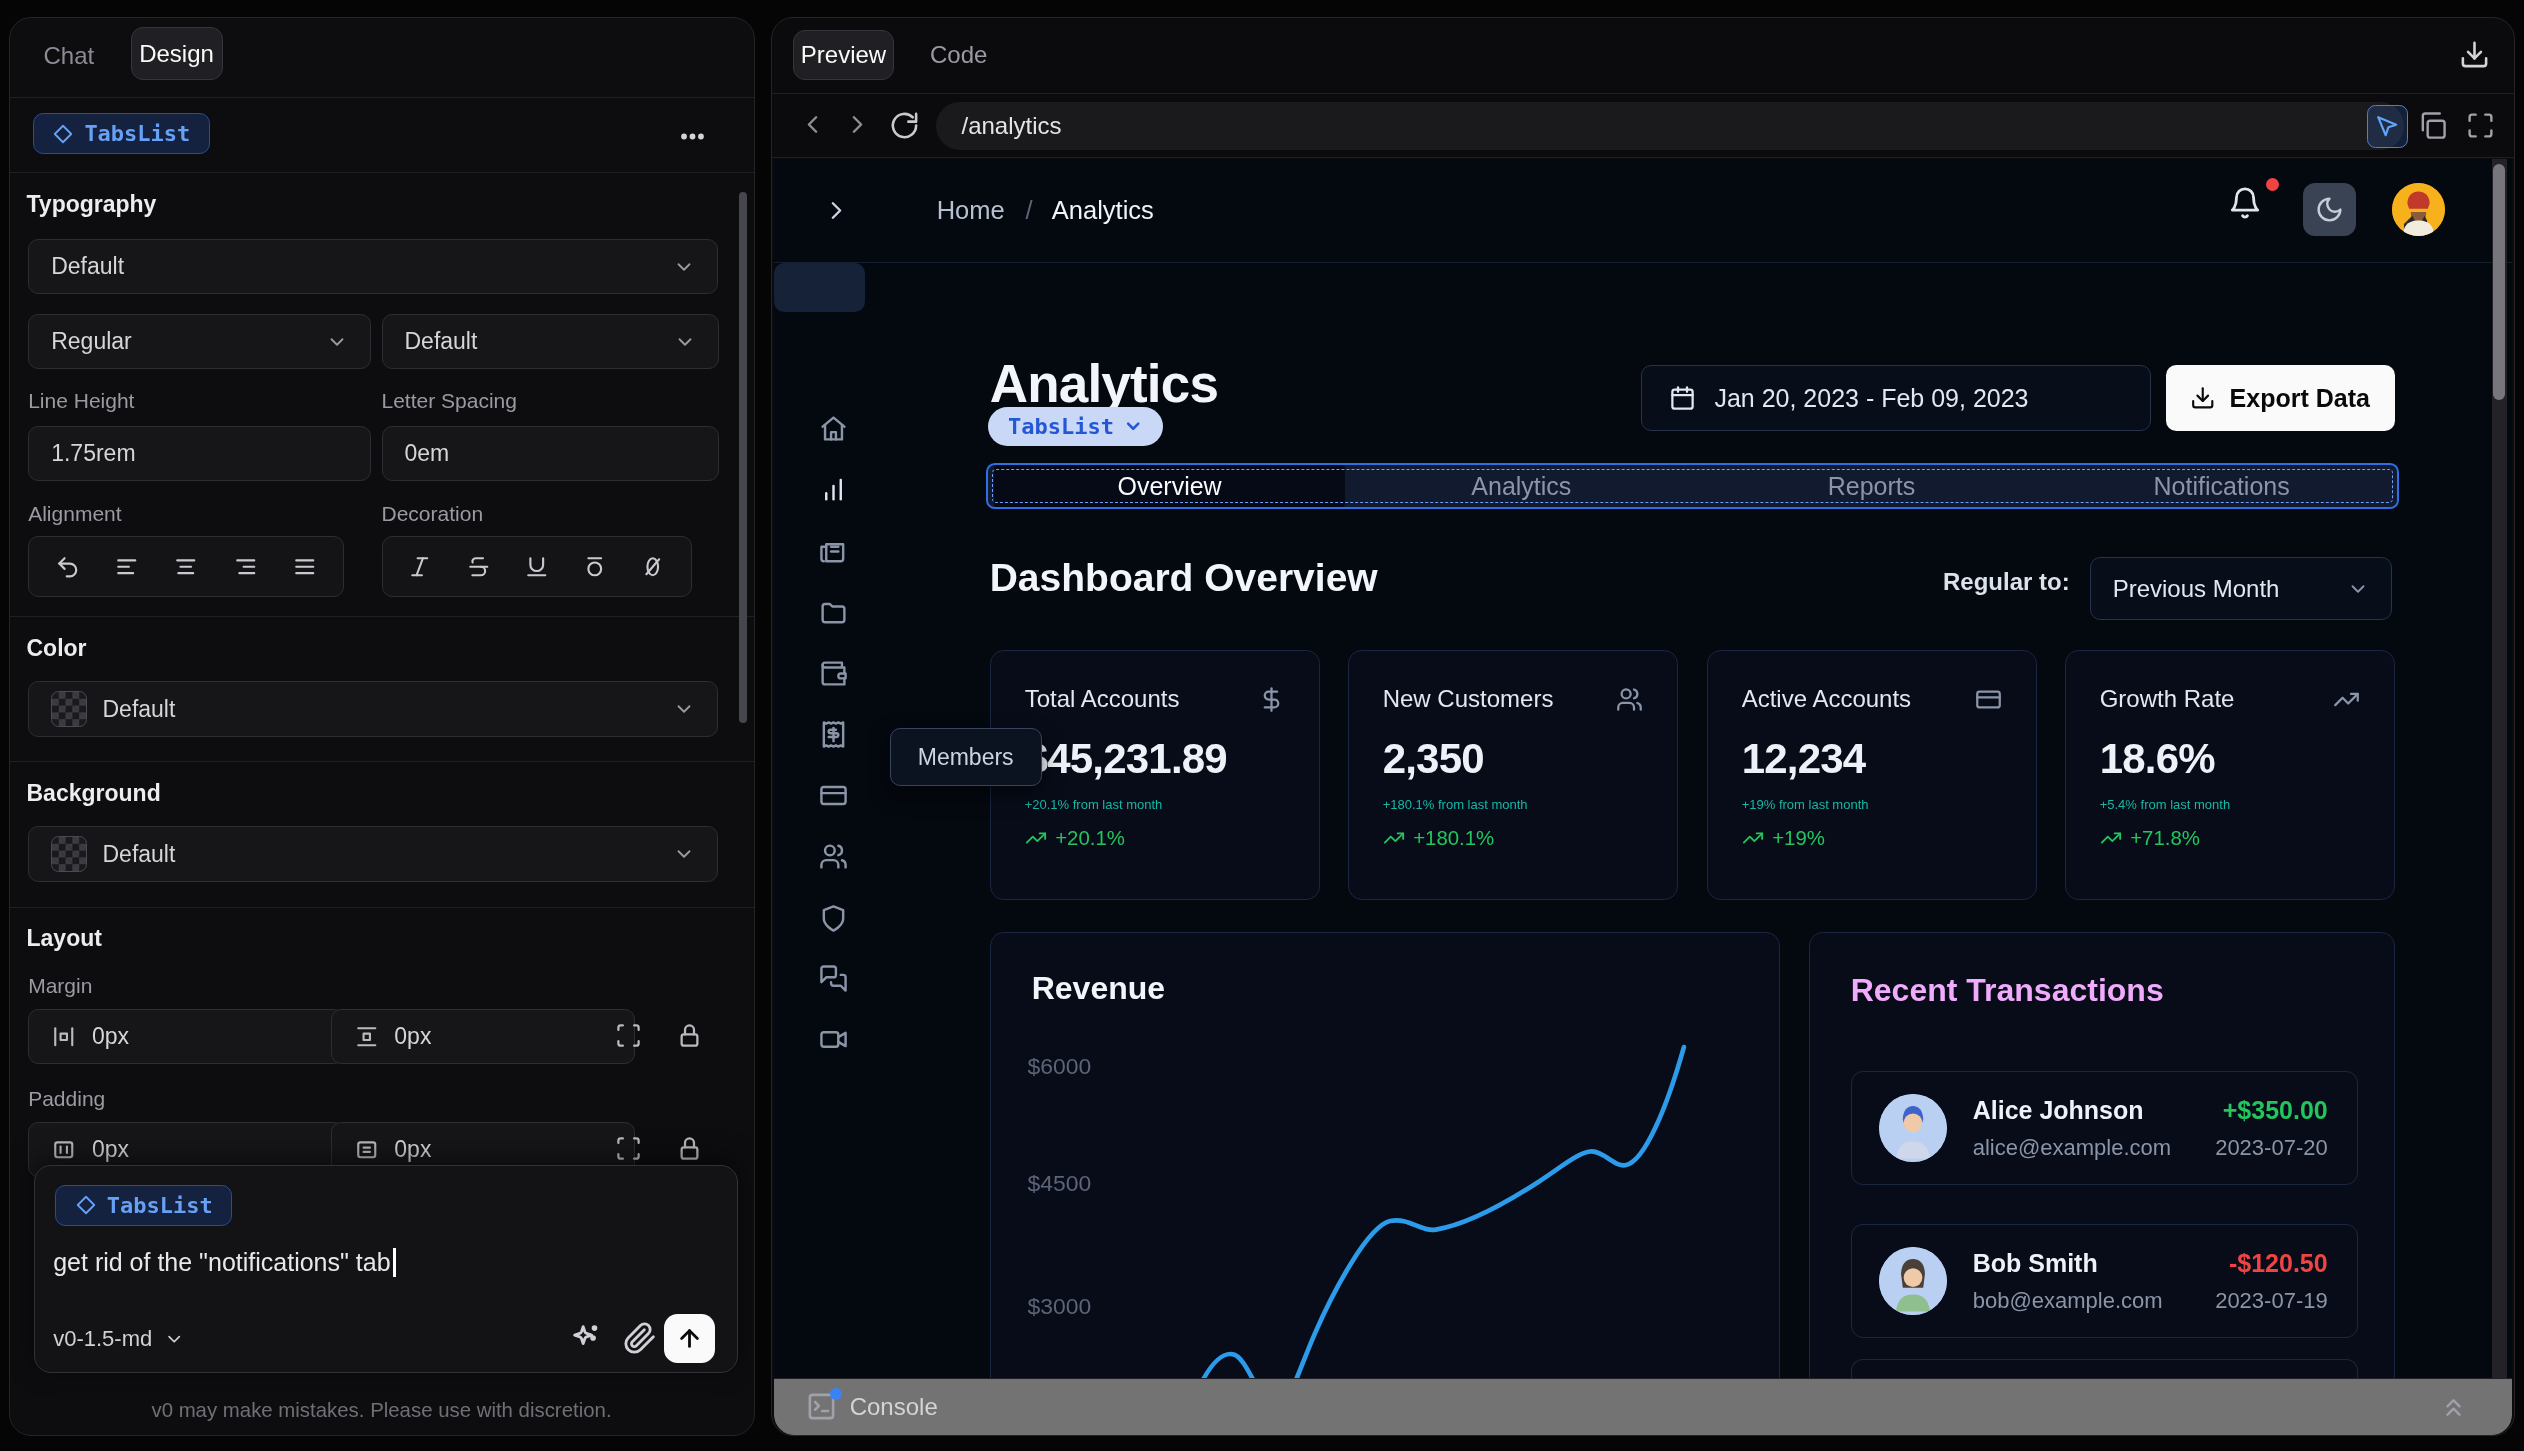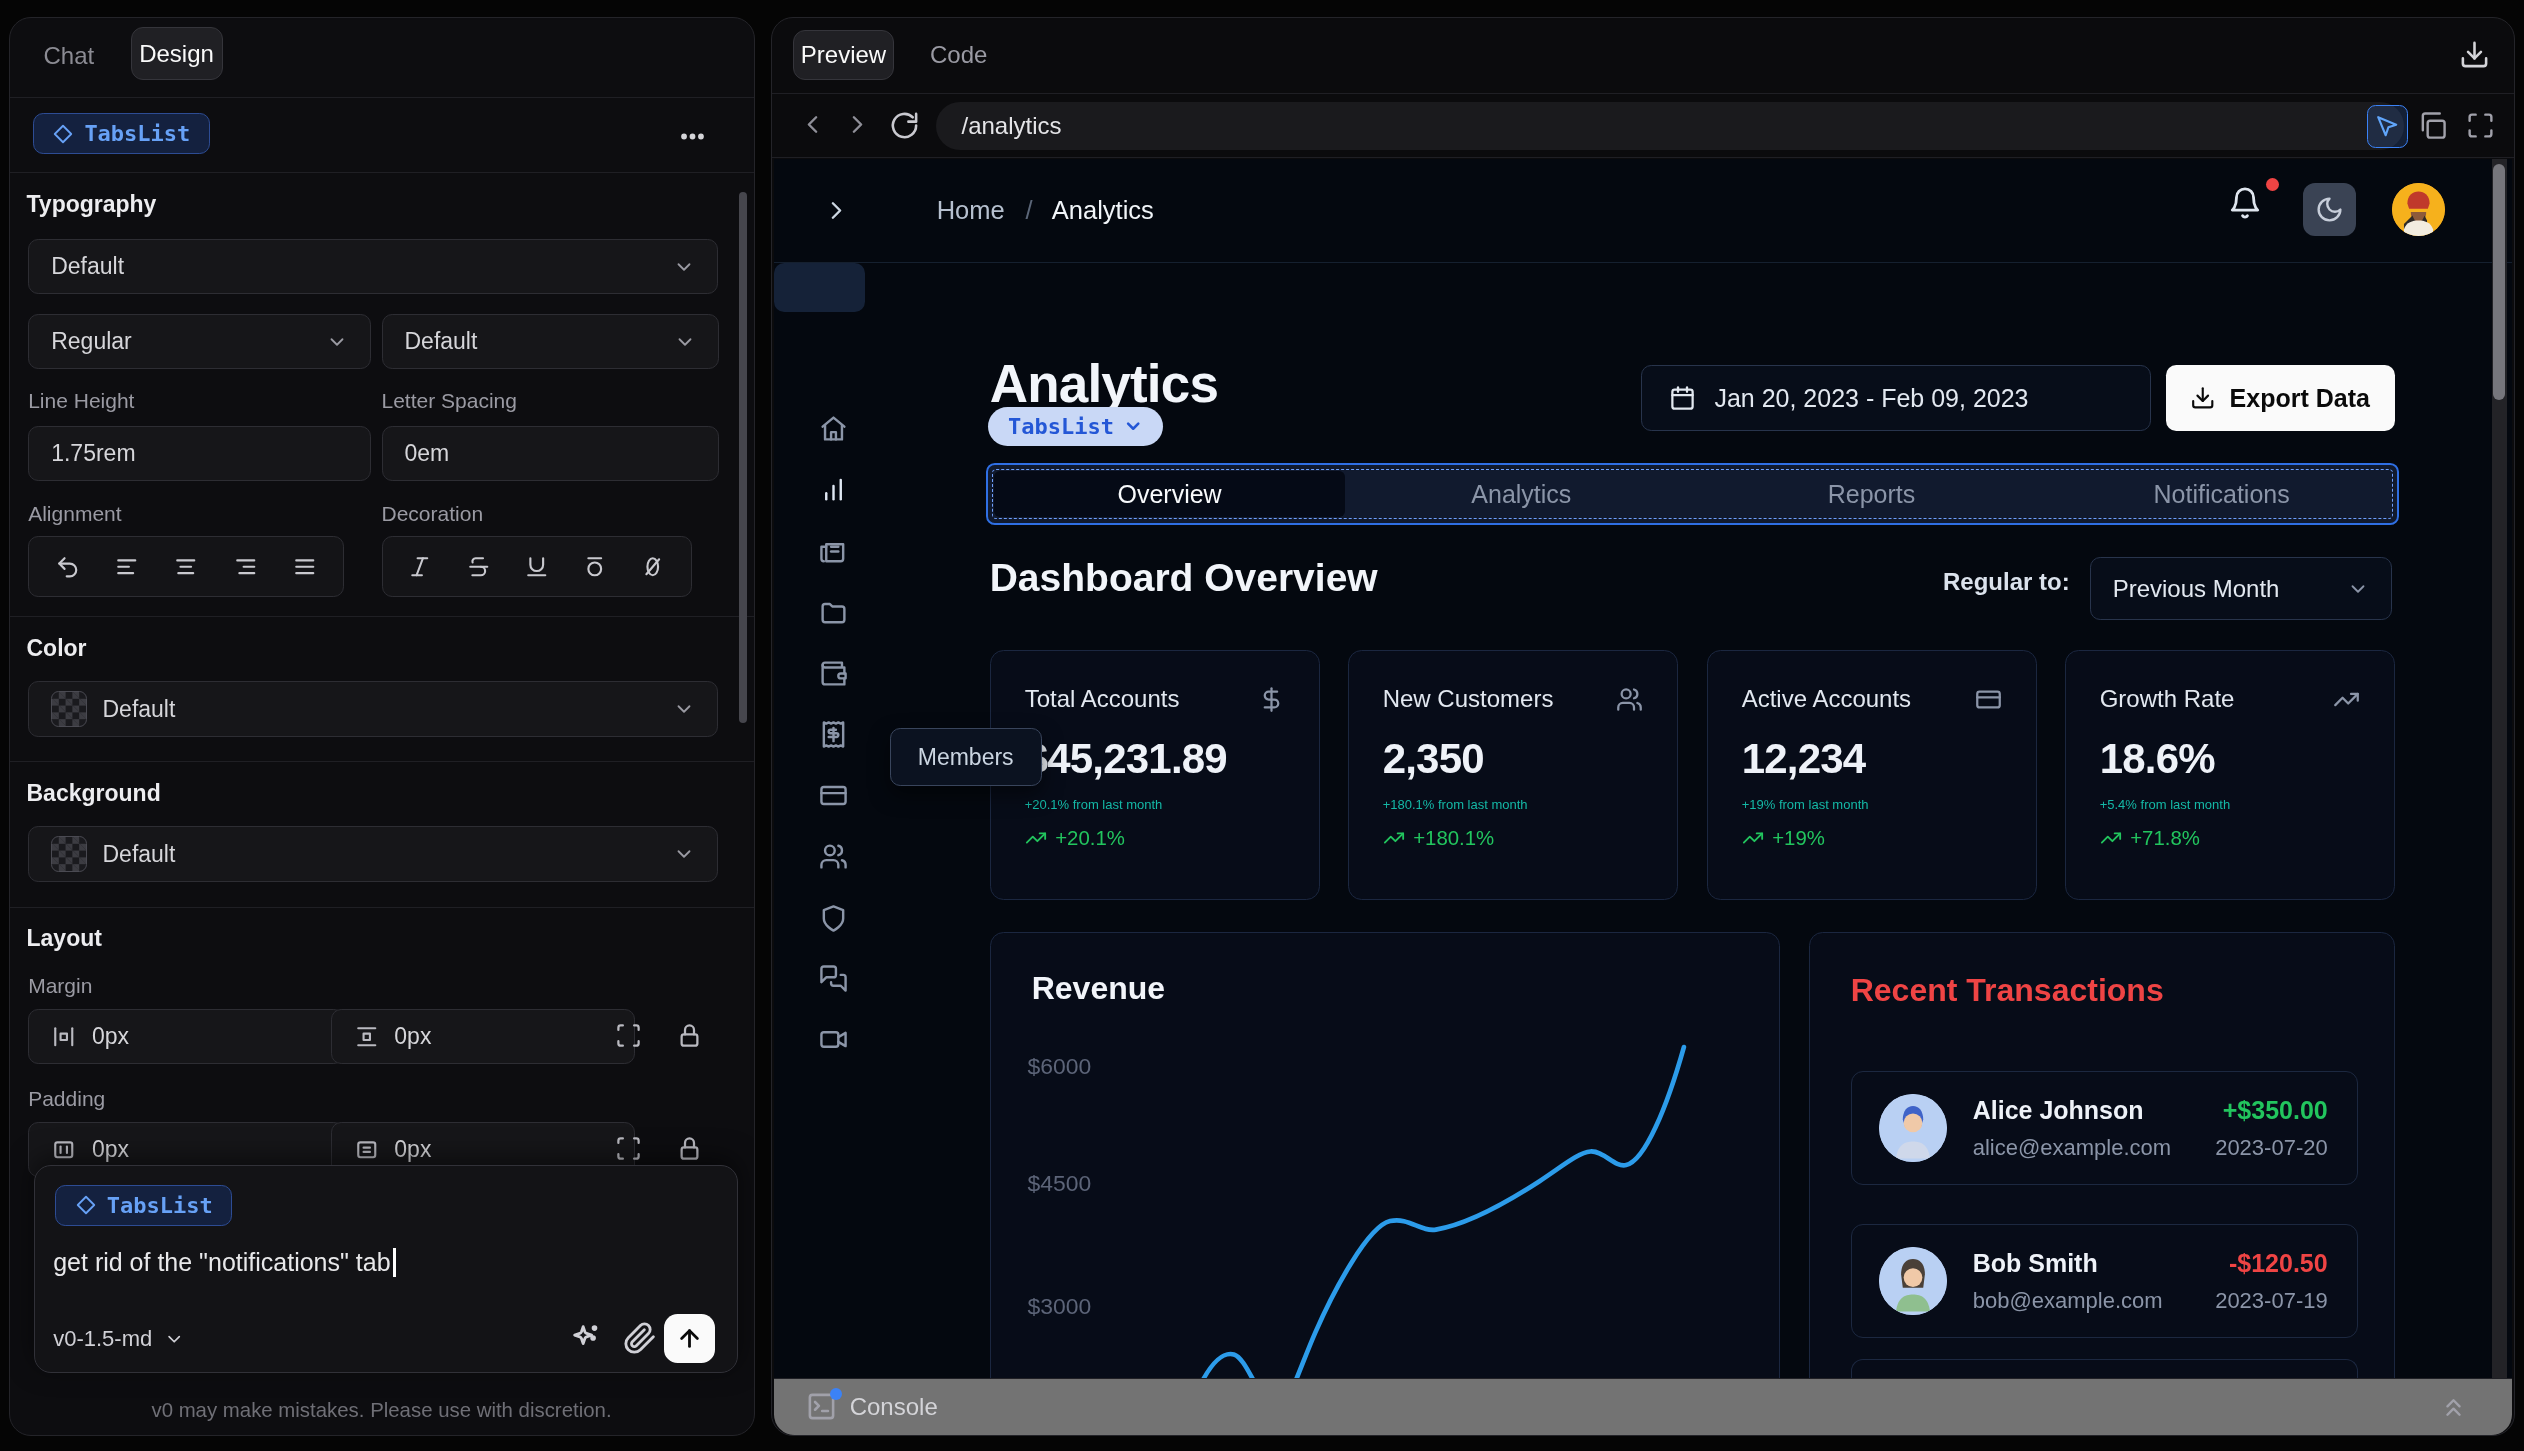--- a/index.html
+++ b/index.html
@@ -61,39 +61,39 @@
   .rail-active{left:15.3px;top:200px;width:91px;height:49px;background:#152238;border-radius:10.2px;}
   .rail-active-ic{position:absolute;left:45px;top:212px;color:#dfe7f3;}
 
   .h1{left:216px;top:194px;font-size:53px;font-weight:bold;color:#f2f5fa;letter-spacing:-0.8px;}
   .pill-tabslist{left:214px;top:248px;height:39px;background:#c9d8f6;border-radius:19.5px;display:flex;align-items:center;gap:8.5px;
                  padding:0 20.4px;color:#2457d6;font-family:"DejaVu Sans Mono",monospace;font-weight:bold;font-size:22px;}
   .datebtn{left:867px;top:206px;width:510px;height:66px;background:#070d19;border:0.8px solid #28344c;border-radius:10.2px;
            display:flex;align-items:center;gap:18.7px;padding:0 27px;font-size:25px;color:#e2e8f0;box-sizing:border-box;}
   .exportbtn{left:1392px;top:206px;width:229px;height:66px;background:#fafafa;border-radius:10.2px;display:flex;align-items:center;
              justify-content:center;gap:13.6px;font-size:25px;font-weight:bold;color:#0a0a0a;}
-  .tabswrap{left:214px;top:306px;width:1409px;height:58px;background:#111a2e;border-radius:6.8px;outline:2.5px solid #2f6fe4;display:flex;align-items:center;}
+  .tabswrap{left:214px;top:306px;width:1409px;height:42px;background:#111a2e;border-radius:6.8px;outline:2.5px solid #2f6fe4;display:flex;align-items:center;}
   .tabswrap::after{content:"";position:absolute;inset:4.2px;border:1.7px dashed #6f9ffc;border-radius:4.2px;pointer-events:none;}
   .tab{flex:1;text-align:center;font-size:25px;color:#8b95a8;}
   .tab.active{margin:5.1px 1.7px 5.1px 6.8px;height:46px;line-height:46px;background:#050a16;border-radius:6px;color:#f8fafc;}
   .h2{left:216px;top:397px;font-size:39px;font-weight:bold;color:#f2f5fa;}
   .cmp-label{left:1087px;top:409px;width:209px;text-align:right;font-size:24px;font-weight:bold;color:#dbe2ec;}
   .cmp-select{left:1316px;top:398px;width:302px;height:63px;background:#070d19;border:0.8px solid #28344c;border-radius:10.2px;
               display:flex;align-items:center;font-size:24px;color:#e2e8f0;padding:0 22px;box-sizing:border-box;}
   .card{position:absolute;background:#070c18;border:0.8px solid #1b2740;border-radius:13.6px;box-sizing:border-box;}
   .stat{top:491px;width:330px;height:250px;padding:34px;}
   .stat .t{font-size:24px;color:#e2e8f0;display:flex;justify-content:space-between;align-items:center;}
   .stat .t .sic{color:#8b95a8;}
   .stat .v{margin-top:22px;font-size:42px;font-weight:bold;color:#eef2f8;letter-spacing:-0.8px;}
   .stat .c{margin-top:13.6px;font-size:13px;color:#14b8a6;}
   .stat .g{margin-top:15.3px;font-size:20.4px;color:#22c55e;display:flex;align-items:center;gap:8.5px;}
   .rev{left:216px;top:773px;width:790px;height:476px;}
   .rev .title{position:absolute;left:41px;top:37px;font-size:32px;font-weight:bold;color:#f2f5fa;}
   .trx{left:1035px;top:773px;width:586px;height:527px;padding:0;}
-  .trx .title{position:absolute;left:41px;top:39px;font-size:32px;font-weight:bold;color:#ef4444;}
+  .trx .title{position:absolute;left:41px;top:39px;font-size:32px;font-weight:bold;color:#f0abfc;}
   .trow{position:absolute;left:41px;width:505px;height:112px;border:0.8px solid #1c2840;border-radius:12px;}
   .tav{position:absolute;left:27px;top:22px;width:68px;height:68px;border-radius:50%;background:#b5cdf2;overflow:hidden;}
   .tname{position:absolute;left:121px;top:24px;font-size:25px;font-weight:bold;color:#eef2f8;}
   .tmail{position:absolute;left:121px;top:63px;font-size:22px;color:#8b95a8;}
   .tamt{position:absolute;right:29px;top:24px;font-size:25px;font-weight:bold;}
   .tdate{position:absolute;right:29px;top:63px;font-size:22px;color:#8b95a8;}
   .pos{color:#22c55e;} .neg{color:#ef4444;}
   .tooltip{left:116px;top:569px;width:150px;height:56px;background:#0b1220;border:0.8px solid #39455c;border-radius:10.2px;
            display:flex;align-items:center;justify-content:center;font-size:23px;color:#cbd5e1;box-shadow:0 8.5px 20.4px rgba(0,0,0,.5);}
   .vp-sb{left:1718px;top:0;width:15.3px;height:1219px;background:#232327;}

